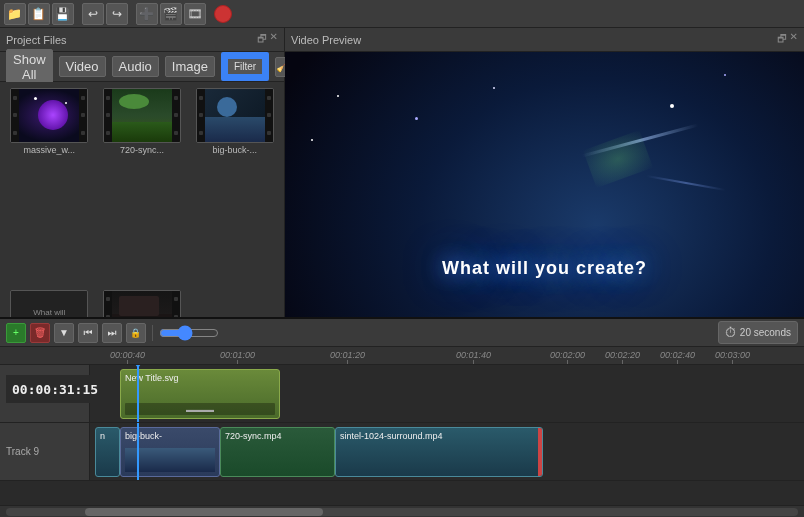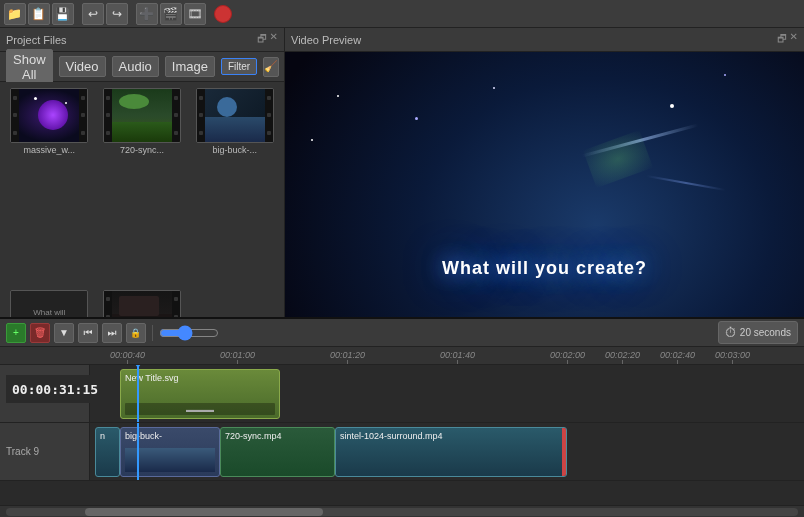--- a/index.html
+++ b/index.html
@@ -102,21 +102,21 @@
       color: #ddd;
       font-size: 13px;
       cursor: pointer;
     }
     .filter-btn.active {
       background: #666;
     }
     .filter-input-btn {
       padding: 2px 6px;
       background: #555;
-      border: 1px solid #3b82f6;
+      border: 7px solid #3b82f6;
       border-radius: 2px;
       color: #ddd;
       font-size: 10px;
       cursor: pointer;
     }
     .clear-btn {
       width: 20px;
       height: 20px;
       background: #555;
       border: 1px solid #666;
@@ -760,21 +760,21 @@
         <div class="ruler-tick"></div>
       </div>
       <div class="ruler-mark" style="left:220px;align-items:center;">
         <span class="ruler-label">00:01:00</span>
         <div class="ruler-tick"></div>
       </div>
       <div class="ruler-mark" style="left:330px;">
         <span class="ruler-label">00:01:20</span>
         <div class="ruler-tick"></div>
       </div>
-      <div class="ruler-mark" style="left:440px;text-align:right;">
+      <div class="ruler-mark" style="left:456px;text-align:right;">
         <span class="ruler-label">00:01:40</span>
         <div class="ruler-tick"></div>
       </div>
       <div class="ruler-mark" style="left:550px;">
         <span class="ruler-label">00:02:00</span>
         <div class="ruler-tick"></div>
       </div>
       <div class="ruler-mark" style="left:605px;">
         <span class="ruler-label">00:02:20</span>
         <div class="ruler-tick"></div>
@@ -828,21 +828,21 @@
           <div style="position:absolute;top:20px;left:4px;right:4px;bottom:4px;background:rgba(0,0,0,0.2);border-radius:1px;">
             <div style="width:100%;height:100%;background:linear-gradient(180deg,#3a5a7a,#1a2a4a);display:flex;align-items:center;justify-content:center;">
             </div>
           </div>
         </div>
 
         <div class="clip clip-video3" style="left:130px;width:115px;">
           <span class="clip-name">720-sync.mp4</span>
         </div>
 
-        <div class="clip clip-video1" style="left:245px;width:232px;">
+        <div class="clip clip-video1" style="left:245px;width:208px;">
           <span class="clip-name">sintel-1024-surround.mp4</span>
           <div style="position:absolute;right:0;top:0;bottom:0;width:4px;background:#cc4444;"></div>
         </div>
       </div>
     </div>
   </div>
 
   <div id="timeline-scrollbar">
     <div class="scroll-track">
       <div class="scroll-thumb"></div>

